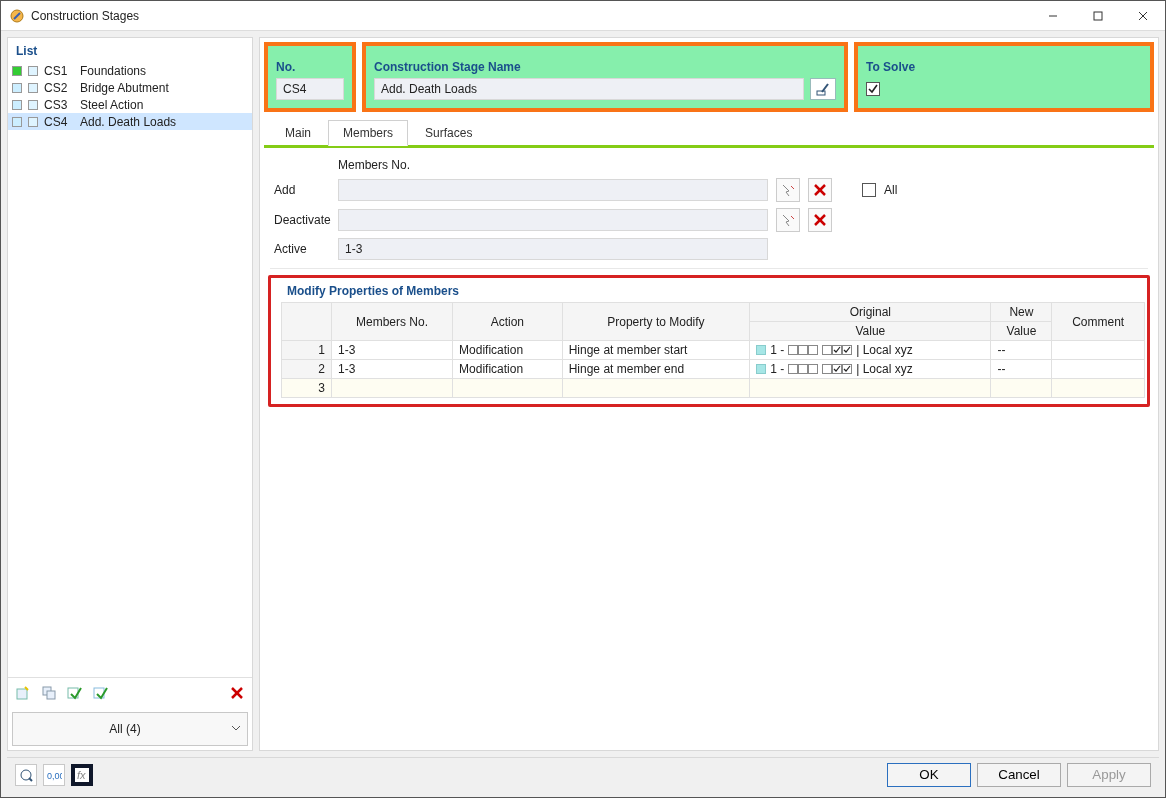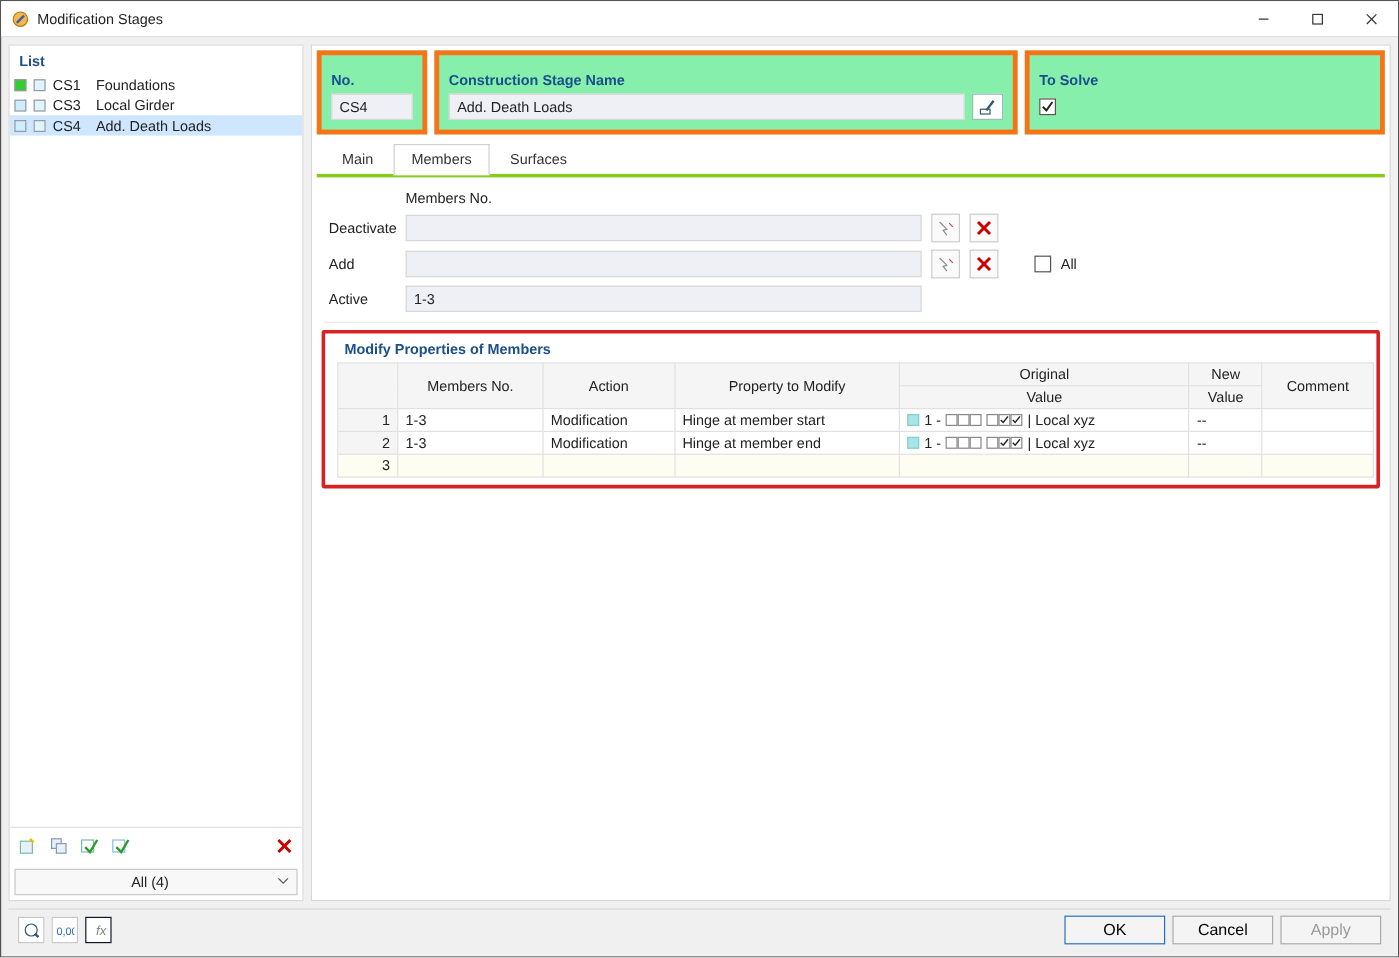--- a/index.html
+++ b/index.html
@@ -18,21 +18,21 @@
   .panel-header { color: #1a4f8b; font-weight: 600; padding: 6px 8px 4px 8px; }
   .section-header { color: #1a4f8b; font-weight: 600; padding: 4px 6px; }
   .list-area { flex: 1; overflow: auto; }
   .list-row { display: flex; align-items: center; height: 17px; padding: 0 4px; gap: 6px; cursor: default; }
   .list-row.selected { background: #cfe6ff; }
   .list-swatch { width: 10px; height: 10px; border: 1px solid #999; }
   .list-code { width: 30px; }
   .left-toolbar { border-top: 1px solid #e0e0e0; padding: 4px; display: flex; gap: 4px; }
   .icon-btn { width: 22px; height: 22px; border: 1px solid transparent; display: flex; align-items: center; justify-content: center; cursor: pointer; background: transparent; }
   .left-footer { padding: 4px; }
-  .combo { border: 1px solid #c8c8c8; background: #f8f8f8; height: 22px; display: flex; align-items: center; justify-content: space-between; padding: 0 6px; cursor: pointer; }
+  .combo { border: 1px solid #c8c8c8; background: #f8f8f8; height: 34px; display: flex; align-items: center; justify-content: space-between; padding: 0 6px; cursor: pointer; }
   .combo-text { flex: 1; text-align: center; }
   
   .meta-row { display: flex; gap: 6px; padding: 0 0 4px 0; }
   .meta-box { border: 4px solid #f97316; background: #86efac; padding: 12px 8px 8px 8px; }
   .meta-box.no { width: 92px; }
   .meta-box.name { flex: 1; }
   .meta-box.solve { width: 300px; }
   .text-input { border: 1px solid #d8d8d8; background: #eef0f5; height: 22px; padding: 0 6px; display: flex; align-items: center; }
   .name-row { display: flex; gap: 6px; align-items: center; }
   .edit-btn { width: 26px; height: 22px; border: 1px solid #9bb; display: flex; align-items: center; justify-content: center; cursor: pointer; background: #fff; }
@@ -74,21 +74,21 @@
 
 <div class="window">
 
   <div class="titlebar">
     <span class="app-icon">
       <svg width="16" height="16" viewBox="0 0 16 16">
         <circle cx="8" cy="8" r="6" fill="#f5b64a" stroke="#b07b1a"></circle>
         <path d="M5 11 L11 5" stroke="#3a5faf" stroke-width="2"></path>
       </svg>
     </span>
-    <span class="title">Modification Stages</span>
+    <span class="title">Construction Stages</span>
     <div class="win-controls">
       <div class="win-btn">
         <svg width="10" height="10">
             <line x1="1" y1="5" x2="9" y2="5" stroke="#333"></line>
           </svg>
       </div>
       <div class="win-btn">
         <svg width="10" height="10">
             <rect x="1" y="1" width="8" height="8" fill="none" stroke="#333"></rect>
           </svg>
@@ -110,22 +110,28 @@
         <div class="list-area" id="list-area">
             <div class="list-row">
               <span class="list-swatch" style="background: rgb(51, 204, 51);"></span>
               <span class="list-swatch" style="background: rgb(223, 244, 255);"></span>
               <span class="list-code">CS1</span>
               <span>Foundations</span>
             </div>
             <div class="list-row">
               <span class="list-swatch" style="background: rgb(204, 238, 255);"></span>
               <span class="list-swatch" style="background: rgb(223, 244, 255);"></span>
+              <span class="list-code">CS2</span>
+              <span>Bridge Abutment</span>
+            </div>
+            <div class="list-row">
+              <span class="list-swatch" style="background: rgb(204, 238, 255);"></span>
+              <span class="list-swatch" style="background: rgb(223, 244, 255);"></span>
               <span class="list-code">CS3</span>
-              <span>Local Girder</span>
+              <span>Steel Action</span>
             </div>
             <div class="list-row selected">
               <span class="list-swatch" style="background: rgb(204, 238, 255);"></span>
               <span class="list-swatch" style="background: rgb(223, 244, 255);"></span>
               <span class="list-code">CS4</span>
               <span>Add. Death Loads</span>
             </div>
           </div>
 
         <div class="left-toolbar">
@@ -214,57 +220,57 @@
             <div class="tab">Surfaces</div>
           </div>
 
         <div class="tab-body">
           <div class="change-status">
             <div class="cs-row">
               <div class="cs-label"></div>
               <div class="cs-sublabel" style="width:auto;">Members No.</div>
             </div>
             <div class="cs-row">
-              <div class="cs-label">Deactivate</div>
+              <div class="cs-label">Add</div>
               <div class="text-input cs-input">
                   <span></span>
                 </div>
               <div class="tool-btn">
                   <svg width="14" height="14">
                     <path d="M2 2 L8 8 L5 9 L8 13" fill="none" stroke="#888"></path>
                     <path d="M10 3 L13 6" stroke="#c44"></path>
                   </svg>
                 </div>
               <div class="tool-btn red">
                   <svg width="12" height="12">
                     <line x1="1" y1="1" x2="11" y2="11" stroke="#c00" stroke-width="2.5"></line>
                     <line x1="11" y1="1" x2="1" y2="11" stroke="#c00" stroke-width="2.5"></line>
                   </svg>
                 </div>
+              <div style="width:14px"></div>
+              <div class="check" id="all-check"></div>
+              <span>All</span>
             </div>
             <div class="cs-row">
-              <div class="cs-label">Add</div>
+              <div class="cs-label">Deactivate</div>
               <div class="text-input cs-input">
                   <span></span>
                 </div>
               <div class="tool-btn">
                   <svg width="14" height="14">
                     <path d="M2 2 L8 8 L5 9 L8 13" fill="none" stroke="#888"></path>
                     <path d="M10 3 L13 6" stroke="#c44"></path>
                   </svg>
                 </div>
               <div class="tool-btn red">
                   <svg width="12" height="12">
                     <line x1="1" y1="1" x2="11" y2="11" stroke="#c00" stroke-width="2.5"></line>
                     <line x1="11" y1="1" x2="1" y2="11" stroke="#c00" stroke-width="2.5"></line>
                   </svg>
                 </div>
-              <div style="width:14px"></div>
-              <div class="check" id="all-check"></div>
-              <span>All</span>
             </div>
             <div class="cs-row">
               <div class="cs-label">Active</div>
               <div class="text-input cs-input" style="background:#eef0f5; flex:0 0 430px;">
                   <span>1-3</span>
                 </div>
             </div>
           </div>
 
           <div class="modify-panel">
@@ -374,21 +380,21 @@
           <svg width="14" height="14">
               <circle cx="7" cy="7" r="5" fill="none" stroke="#357"></circle>
               <line x1="10" y1="10" x2="13" y2="13" stroke="#357" stroke-width="2"></line>
             </svg>
         </div>
         <div class="icon-btn" style="border:1px solid #c8c8c8; background:#fff;">
           <svg width="16" height="14">
               <text x="1" y="11" font-size="9" fill="#2a6fbf">0,00</text>
             </svg>
         </div>
-        <div class="icon-btn" style="border:1px solid #0f172a; background:#fff;justify-content:flex-end;">
+        <div class="icon-btn" style="border:4px solid #0f172a; background:#fff;justify-content:flex-end;">
           <svg width="14" height="14">
               <text x="2" y="11" font-size="11" fill="#888" font-style="italic">fx</text>
             </svg>
         </div>
       </div>
       <div class="bottom-right">
         <button class="btn primary">OK</button>
         <button class="btn">Cancel</button>
         <button class="btn disabled">Apply</button>
       </div>

